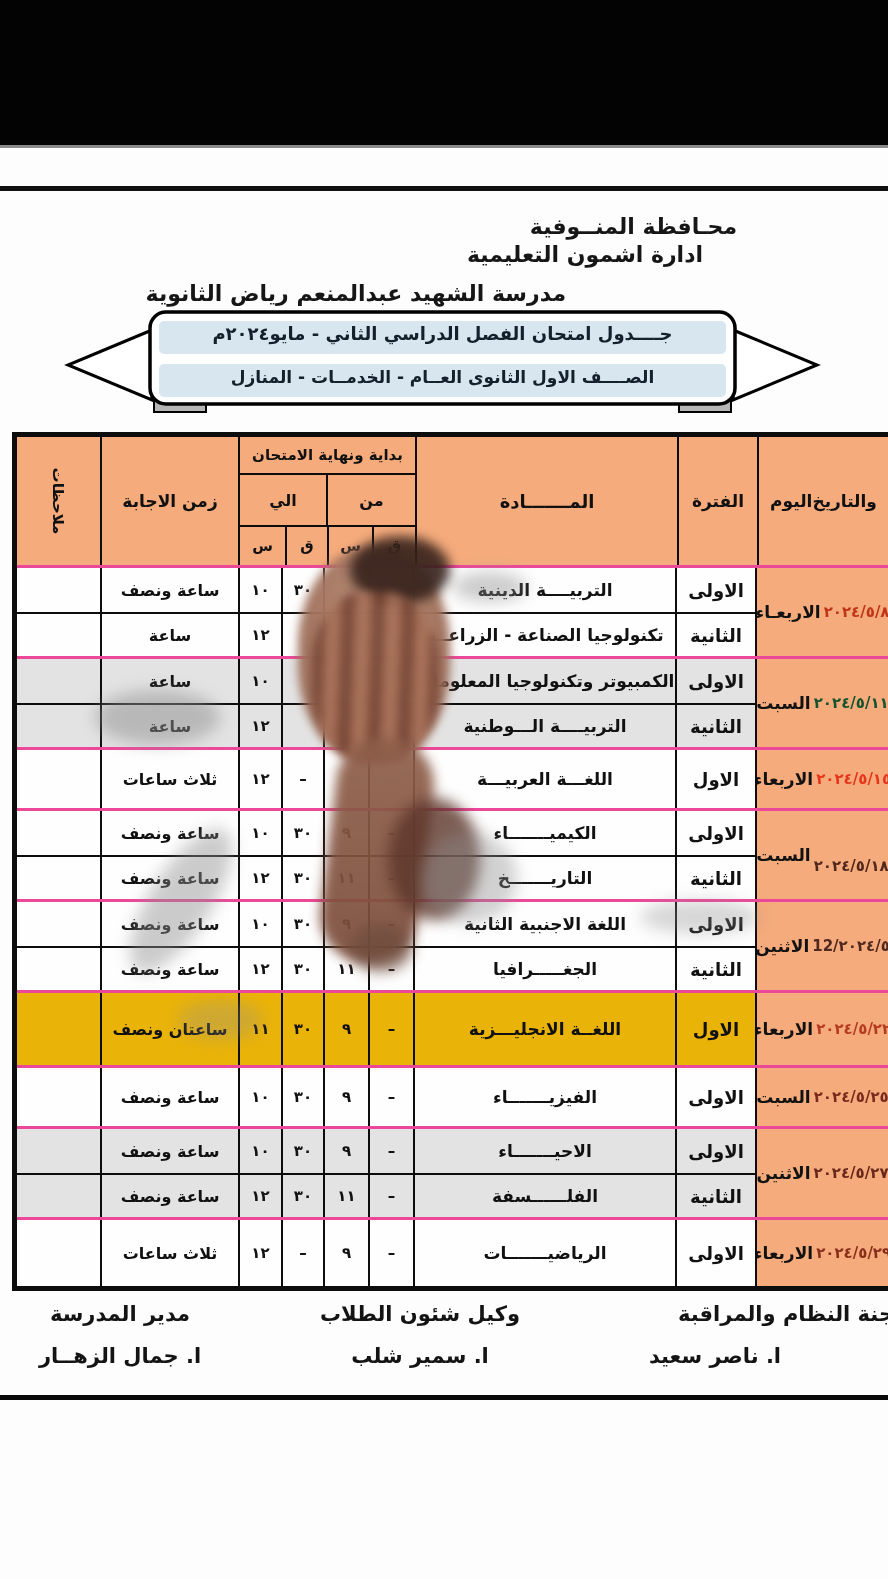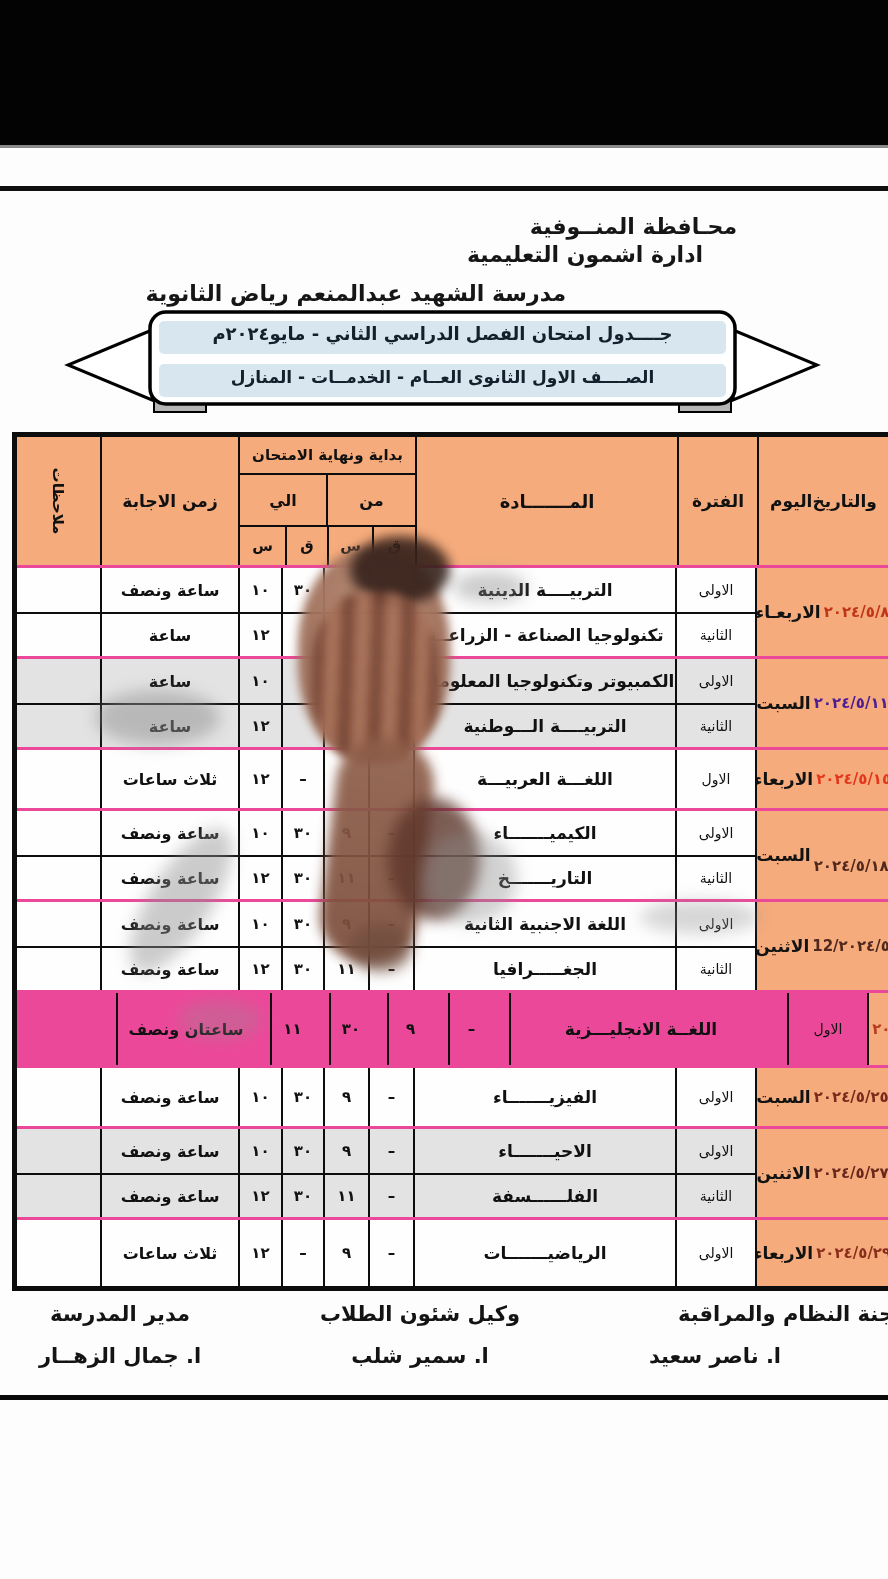--- a/index.html
+++ b/index.html
@@ -56,21 +56,21 @@
   .day-head{line-height:1.35;font-size:17px;font-weight:800;text-align:center}
 
   .grp{display:flex;border-top:3px solid #ec4899}
   .grp-rows{flex:1;display:flex;flex-direction:column}
   .exam-row{display:flex}
   .exam-row + .exam-row{border-top:2.5px solid #0d0d0d}
   .h-a{height:44px}.h-b{height:58px}.h-c{height:72px}.h-d{height:58px}.h-e{height:66px}
   .cell-dur{font-size:16px;font-weight:800}
   .cell-t{font-size:15px;font-weight:800}
   .cell-subj{font-size:17px;font-weight:800}
-  .cell-per{font-size:14px;font-weight:400}
+  .cell-per{font-size:18px;font-weight:700}
   .day-cell{gap:3px}
   .day-name{font-size:17px;font-weight:900;color:#121212;white-space:nowrap}
   .day-date{font-size:15px;font-weight:800;white-space:nowrap}
 
   
   .sig{position:absolute;font-weight:800;font-size:21px;color:#141414;white-space:nowrap;text-align:center}
 
   
   .ov{position:absolute;pointer-events:none}
   .ov-head{left:298px;top:548px;width:152px;height:215px;border-radius:46%;
@@ -197,21 +197,21 @@
           <div class="c w-h1 cell-t">١٢</div>
           <div class="c w-m1 cell-t"></div>
           <div class="c w-h2 cell-t"></div>
           <div class="c w-m2 cell-t"></div>
           <div class="c w-subj cell-subj" dir="rtl">التربيــــة الـــوطنية</div>
           <div class="c w-per cell-per" dir="rtl">الثانية</div>
         </div>
       </div>
       <div class="day-col day-cell">
         <div class="day-name" dir="rtl">السبت</div>
-        <div class="day-date" dir="rtl" style="color: #4c1d95;">٢٠٢٤/٥/١١</div>
+        <div class="day-date" dir="rtl" style="color: #14532d;">٢٠٢٤/٥/١١</div>
       </div>
     </div>
 
     <div class="grp">
       <div class="grp-rows">
         <div class="exam-row h-b" style="background-color: rgb(254, 254, 254);">
           <div class="c first w-notes"></div>
           <div class="c w-dur cell-dur" dir="rtl">ثلاث ساعات</div>
           <div class="c w-h1 cell-t">١٢</div>
           <div class="c w-m1 cell-t">–</div>
@@ -280,21 +280,21 @@
         </div>
       </div>
       <div class="day-col day-cell">
         <div class="day-name" dir="rtl">الاثنين</div>
         <div class="day-date" dir="rtl" style="color: rgb(80, 40, 30);">٢٠٢٤/٥/12</div>
       </div>
     </div>
 
     <div class="grp">
       <div class="grp-rows">
-        <div class="exam-row h-c" style="background-color: #ec4899; gap: 16px;">
+        <div class="exam-row h-c" style="background-color: #eab308;">
           <div class="c first w-notes"></div>
           <div class="c w-dur cell-dur" dir="rtl">ساعتان ونصف</div>
           <div class="c w-h1 cell-t">١١</div>
           <div class="c w-m1 cell-t">٣٠</div>
           <div class="c w-h2 cell-t">٩</div>
           <div class="c w-m2 cell-t">–</div>
           <div class="c w-subj cell-subj" dir="rtl">اللغــة الانجليـــزية</div>
           <div class="c w-per cell-per" dir="rtl">الاول</div>
         </div>
       </div>

